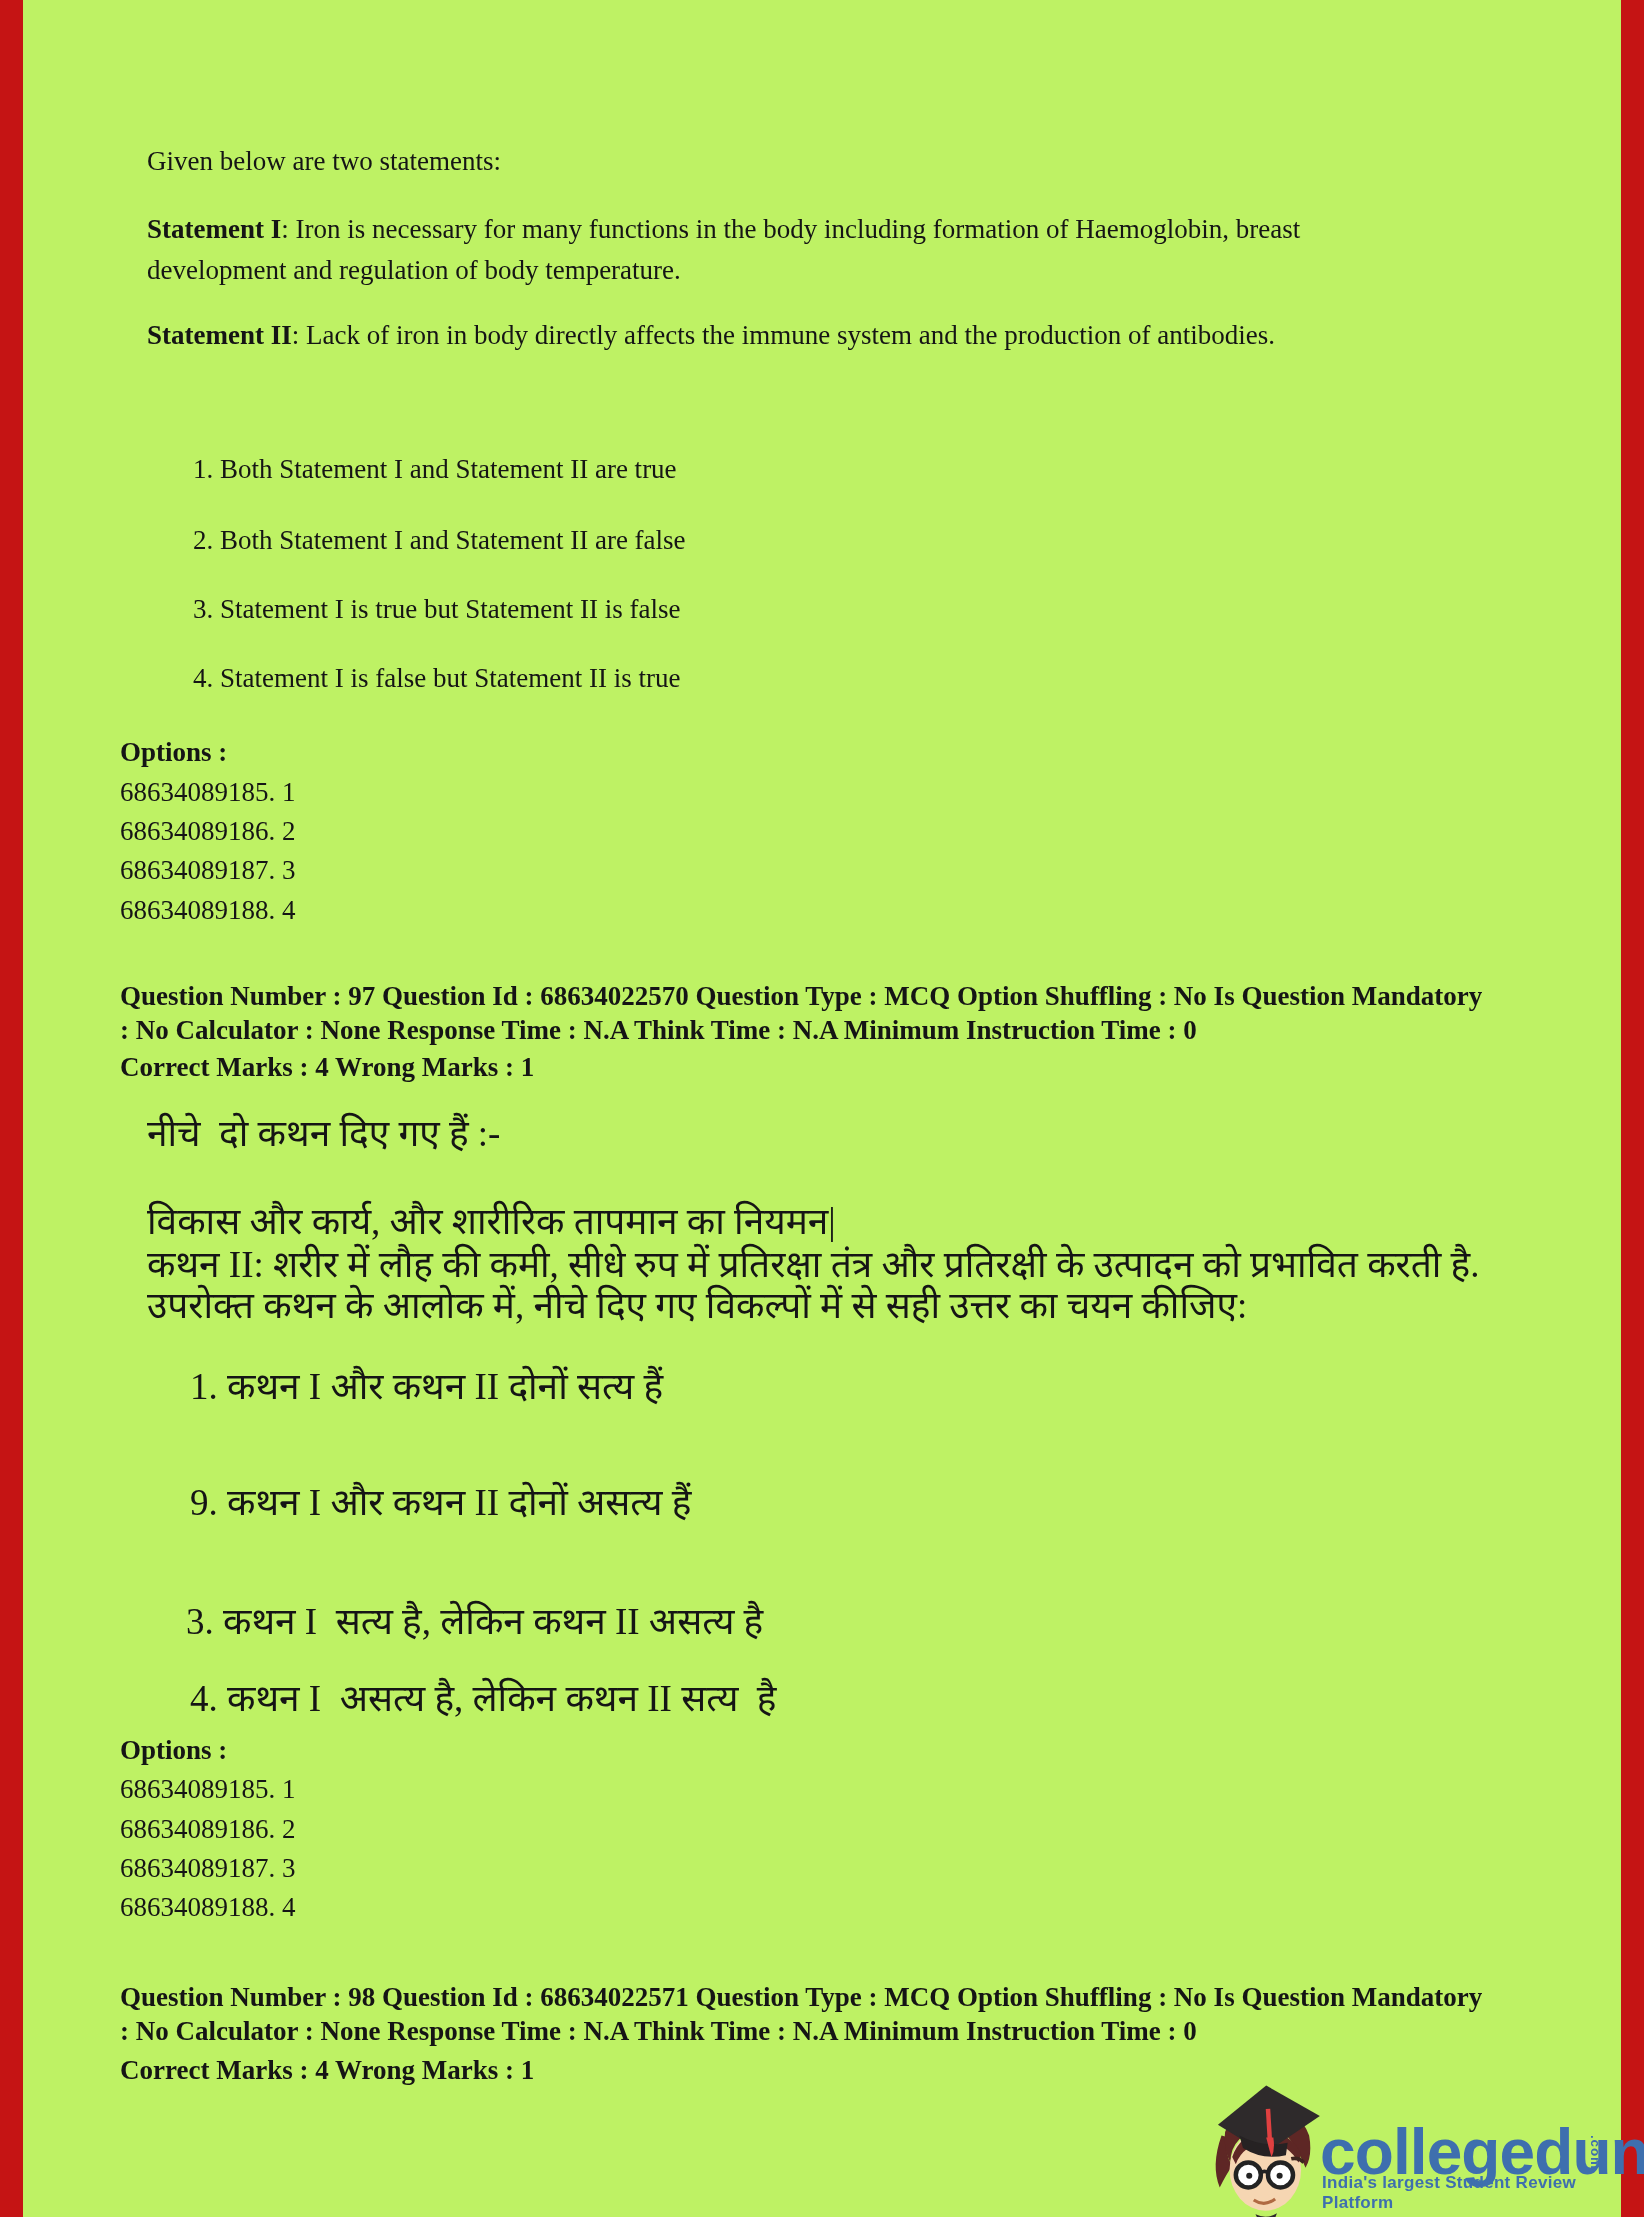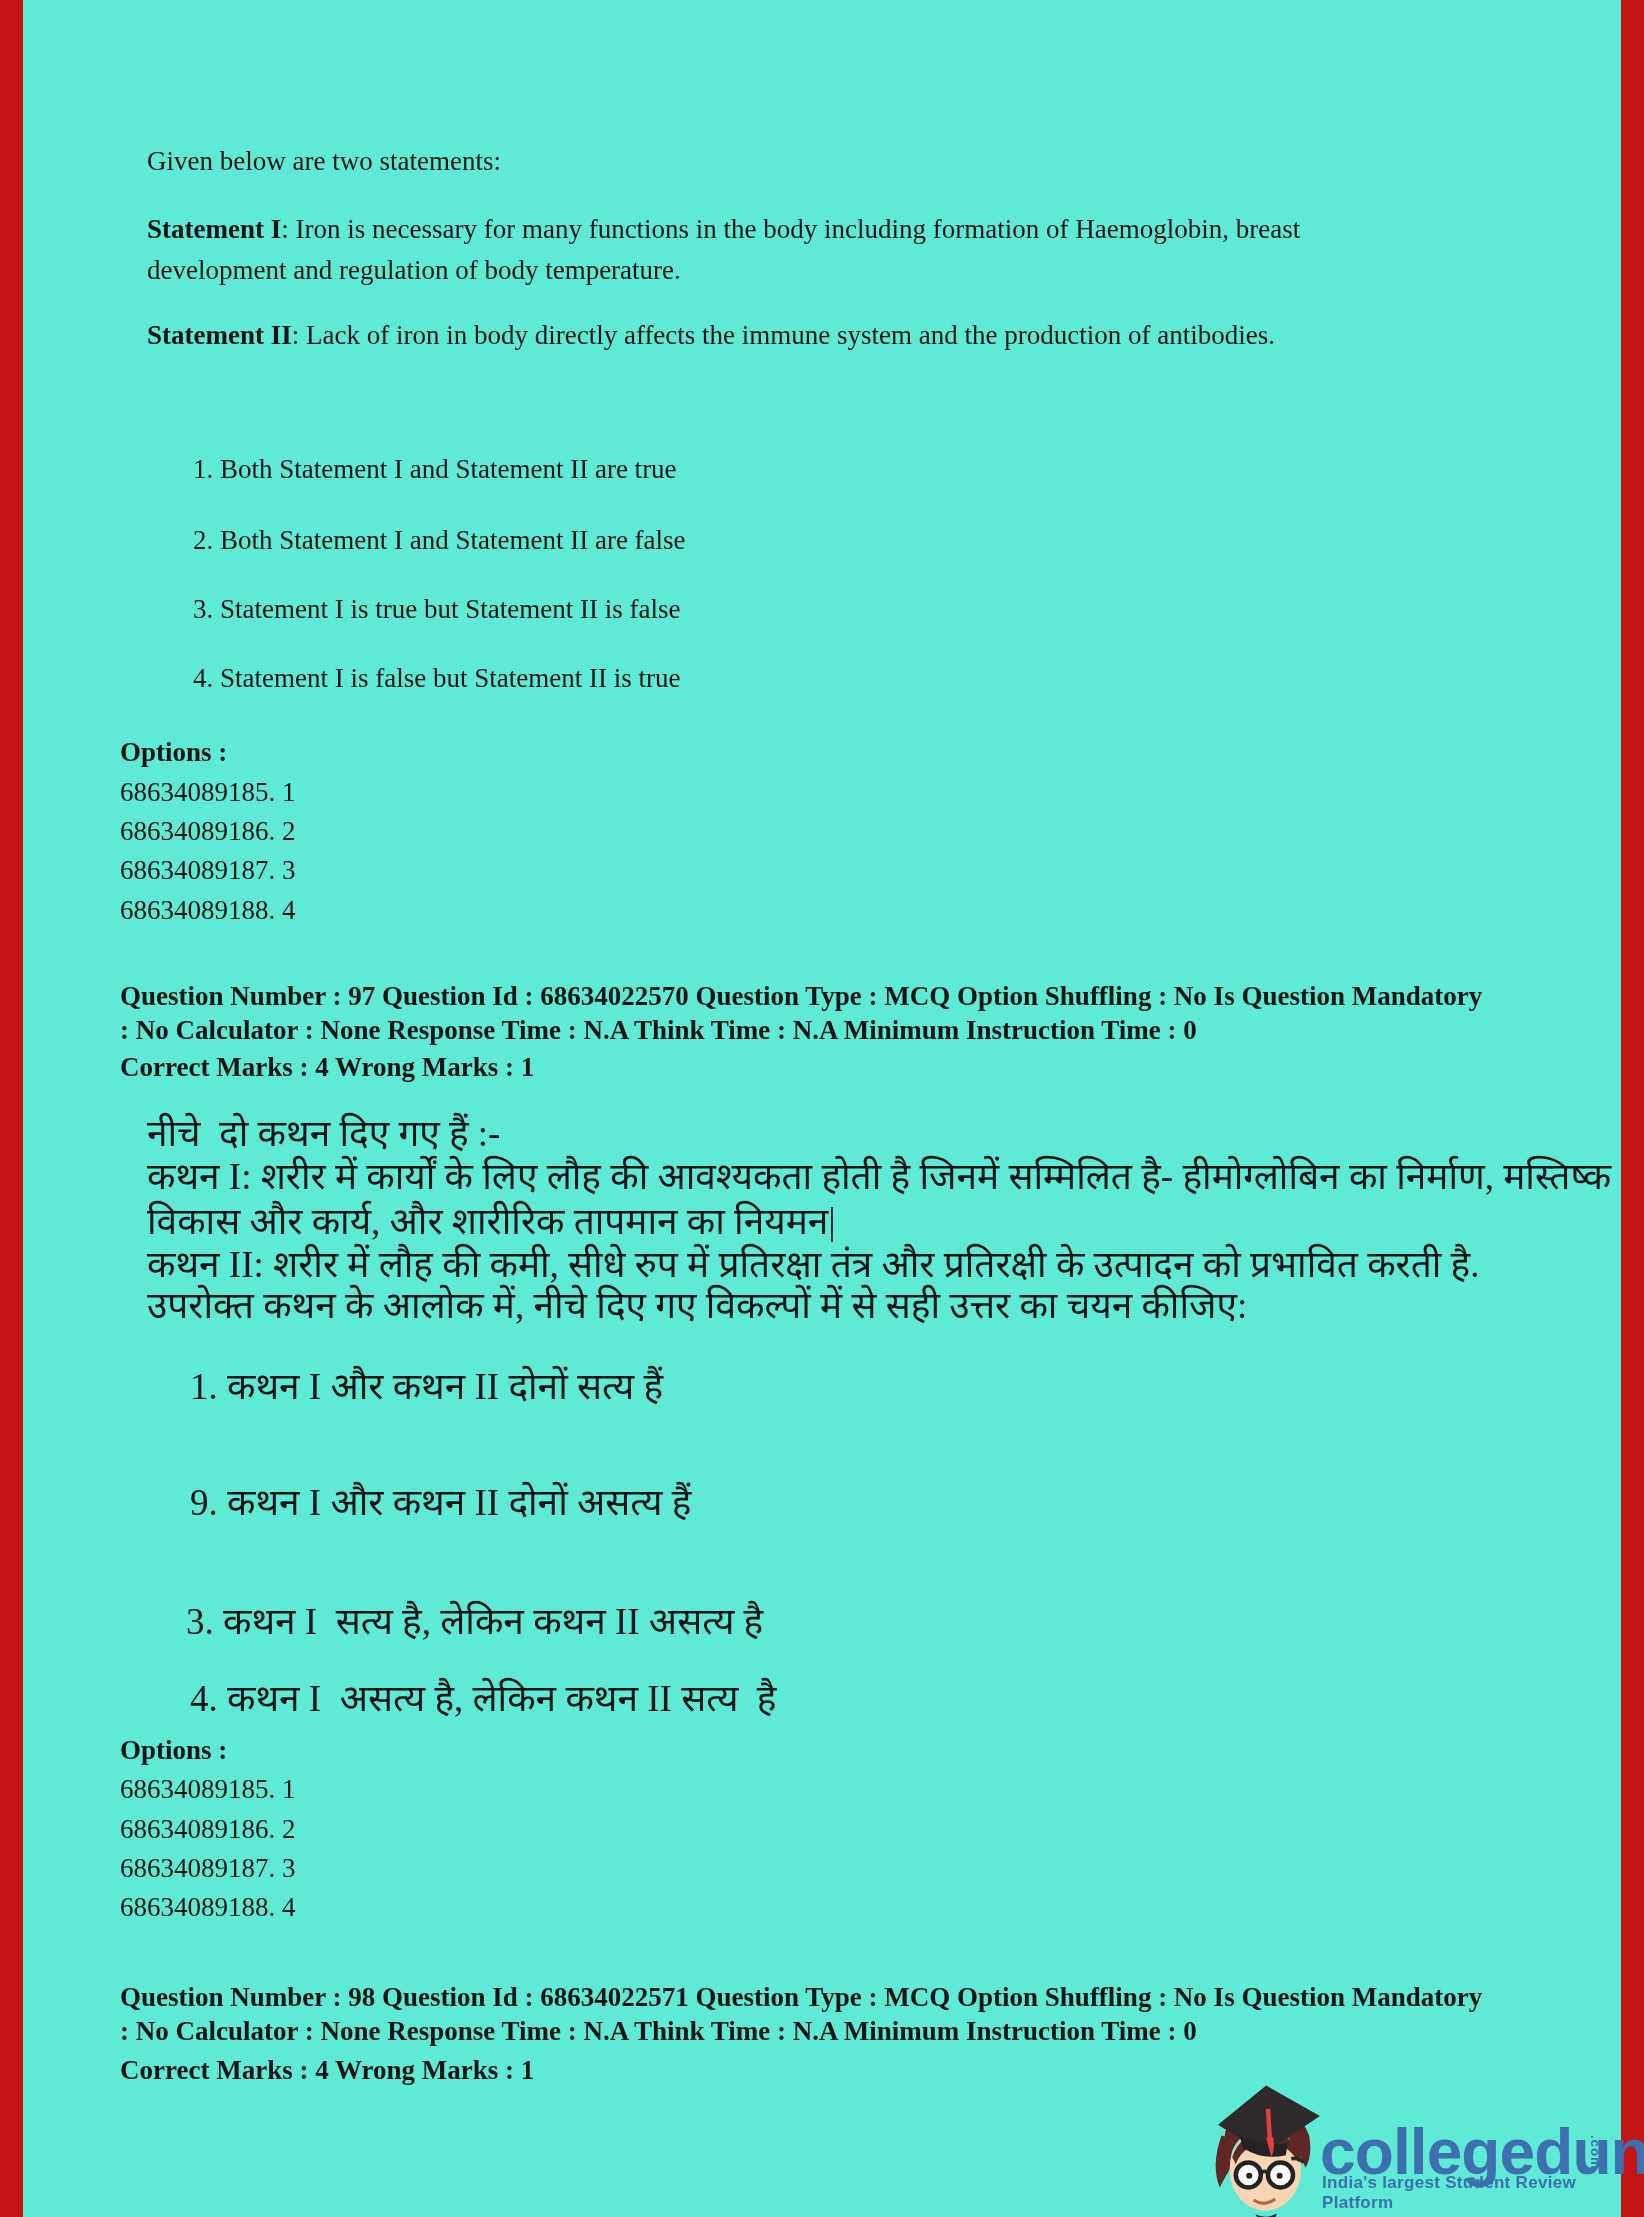--- a/index.html
+++ b/index.html
@@ -1,18 +1,18 @@
 <!DOCTYPE html>
 <html style="font-size:14.3px"><head>
 <meta charset="utf-8">
 <style>
   * { margin:0; padding:0; box-sizing:border-box; }
   html,body { background:#ffffff; }
   .page {
-    position:relative; width:1644px; height:2217px; background:#5eead4;
+    position:relative; width:1644px; height:2217px; background:#bef264;
     font-family:"Liberation Serif", serif; color:#151515; overflow:hidden;
   }
   .sidebar { position:absolute; top:0; width:23px; height:2217px; background:#c51414; }
   .sidebar.left { left:0; } .sidebar.right { right:0; }
   .t { position:absolute; font-size:27px; white-space:pre; line-height:1.2; }
   .b { font-weight:bold; }
   .hi { font-size:37px; }
   .brand-word {
     position:absolute; font-family:"Liberation Sans", sans-serif; font-weight:bold;
     font-size:64px; letter-spacing:-0.9px; color:#3e6fae;
@@ -53,21 +53,20 @@
   <div class="t" style="left:120px; top:776px;">68634089185. 1</div>
   <div class="t" style="left:120px; top:815px;">68634089186. 2</div>
   <div class="t" style="left:120px; top:854px;">68634089187. 3</div>
   <div class="t" style="left:120px; top:894px;">68634089188. 4</div>
 
   <div class="t b" style="left:120px; top:980px;">Question Number : 97 Question Id : 68634022570 Question Type : MCQ Option Shuffling : No Is Question Mandatory</div>
   <div class="t b" style="left:120px; top:1014px;">: No Calculator : None Response Time : N.A Think Time : N.A Minimum Instruction Time : 0</div>
   <div class="t b" style="left:120px; top:1051px;">Correct Marks : 4 Wrong Marks : 1</div>
 
   <div class="t hi" style="left:147px; top:1112px;">नीचे  दो कथन दिए गए हैं :-</div>
-  <div class="t hi" style="left:147px; top:1155px;">कथन I: शरीर में कार्यों के लिए लौह की आवश्यकता होती है जिनमें सम्मिलित है- हीमोग्लोबिन का निर्माण, मस्तिष्क</div>
   <div class="t hi" style="left:147px; top:1200px;">विकास और कार्य, और शारीरिक तापमान का नियमन|</div>
   <div class="t hi" style="left:147px; top:1243px;">कथन II: शरीर में लौह की कमी, सीधे रुप में प्रतिरक्षा तंत्र और प्रतिरक्षी के उत्पादन को प्रभावित करती है.</div>
   <div class="t hi" style="left:147px; top:1284px;">उपरोक्त कथन के आलोक में, नीचे दिए गए विकल्पों में से सही उत्तर का चयन कीजिए:</div>
 
   <div class="t hi" style="left:190px; top:1365px;">1. कथन I और कथन II दोनों सत्य हैं</div>
   <div class="t hi" style="left:190px; top:1481px;">9. कथन I और कथन II दोनों असत्य हैं</div>
   <div class="t hi" style="left:186px; top:1600px;">3. कथन I  सत्य है, लेकिन कथन II असत्य है</div>
   <div class="t hi" style="left:190px; top:1677px;">4. कथन I  असत्य है, लेकिन कथन II सत्य  है</div>
 
   <div class="t b" style="left:120px; top:1734px;">Options :</div>

